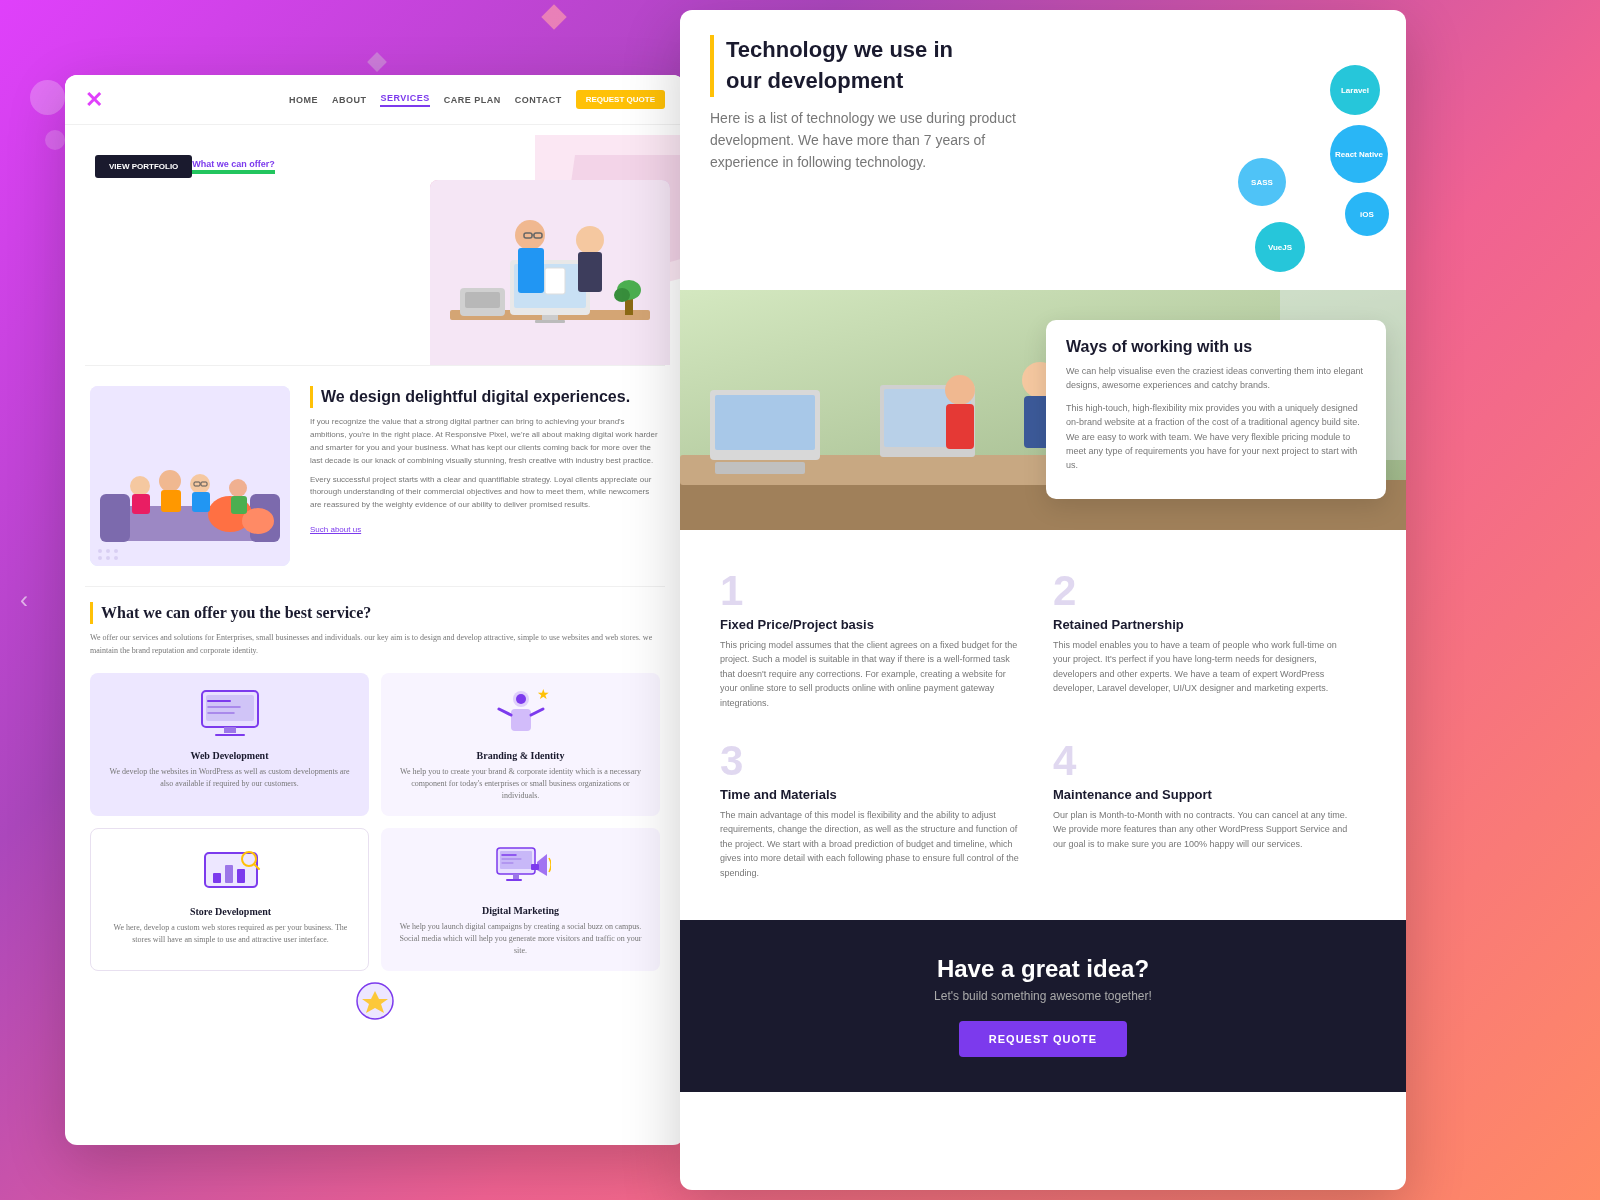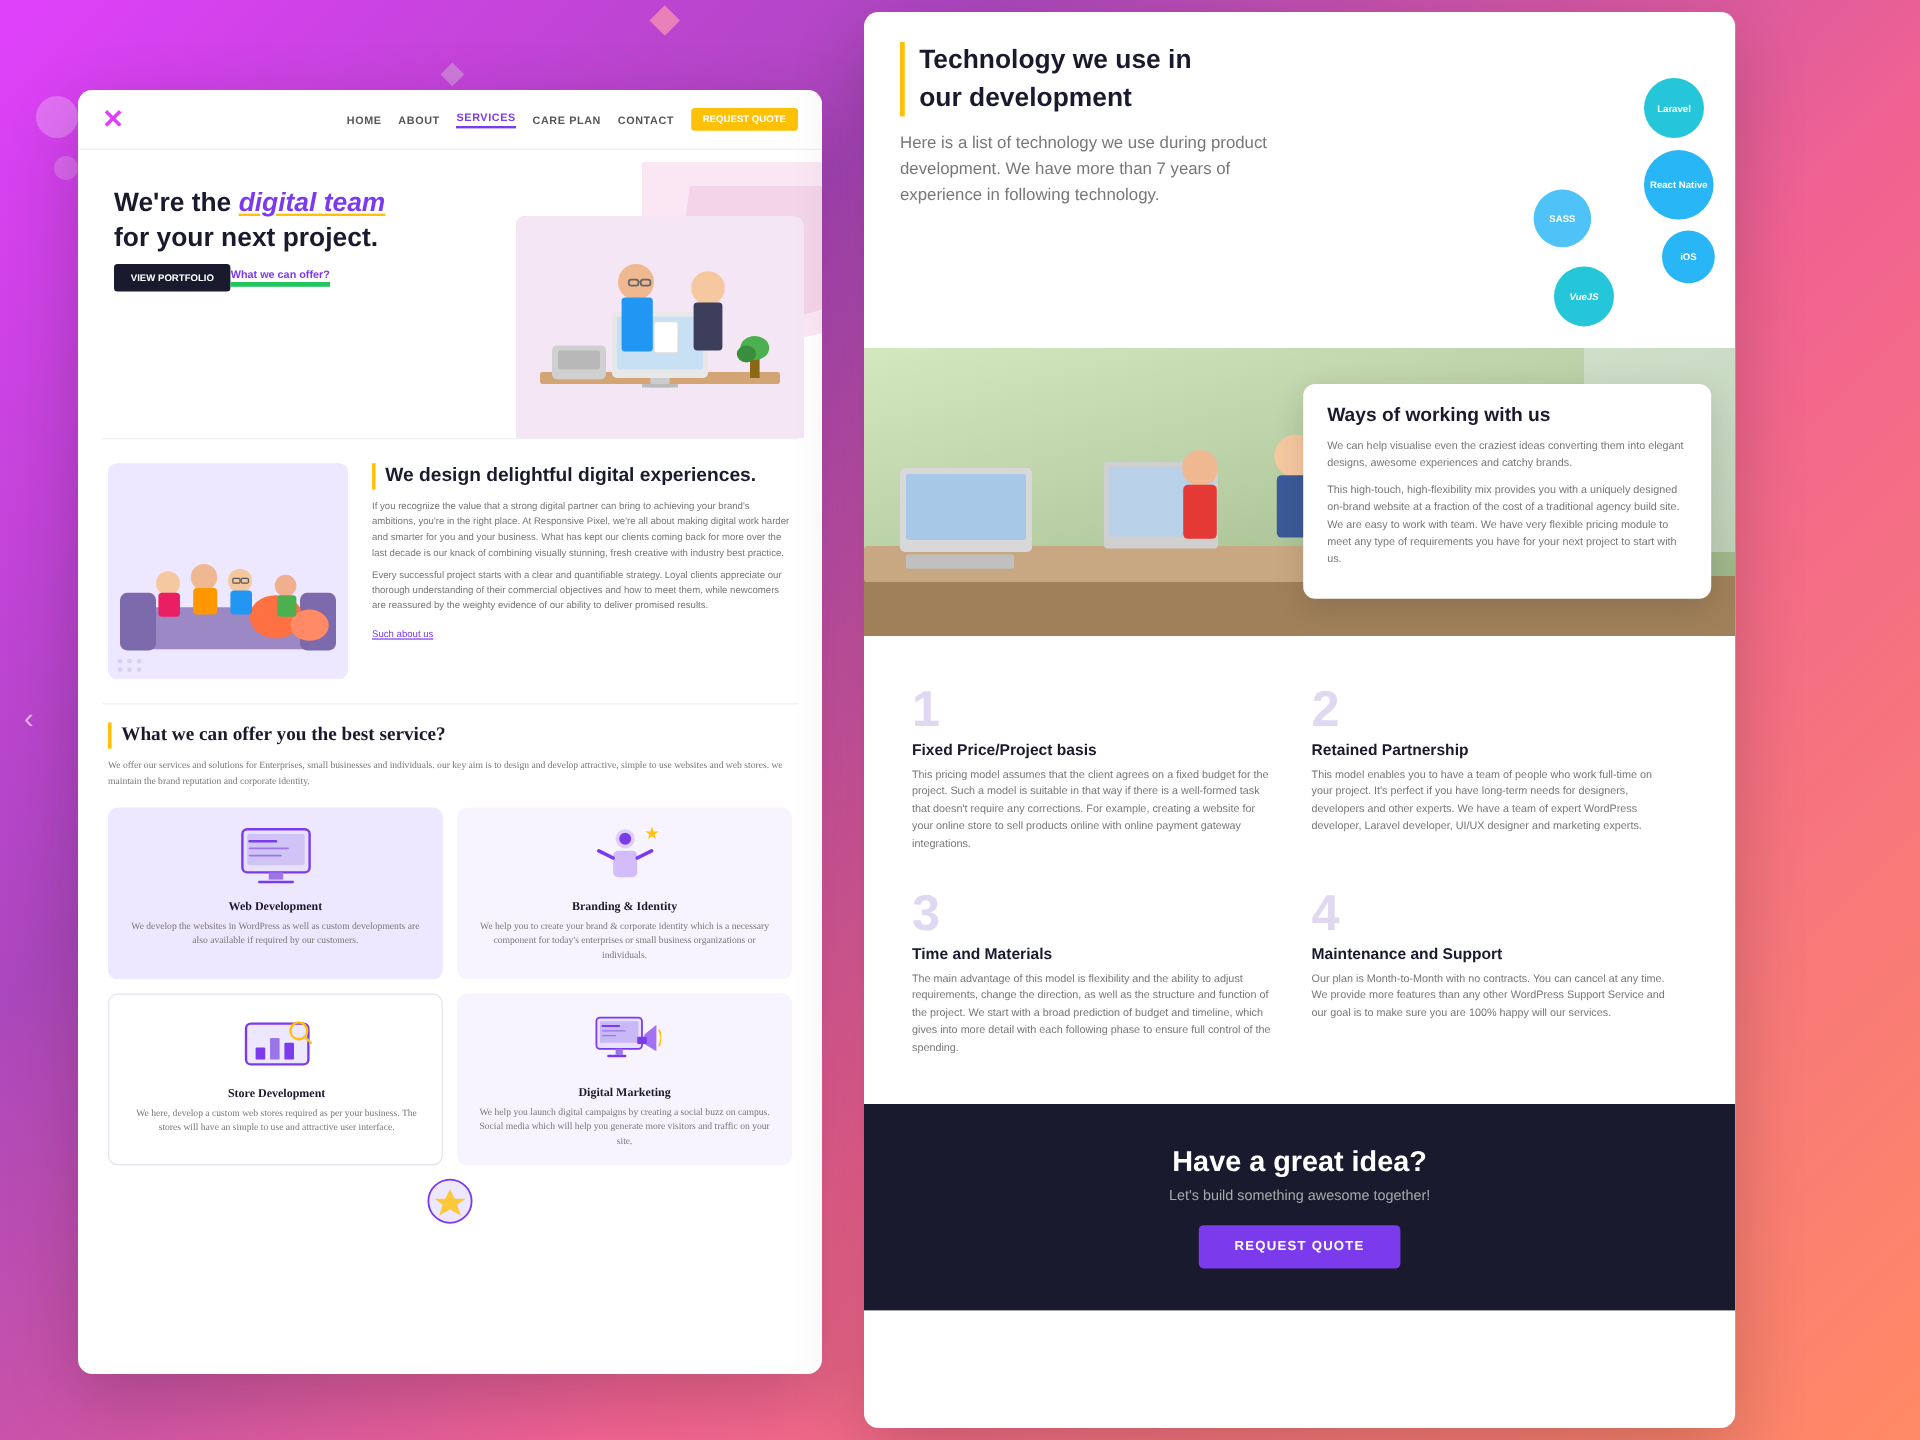--- a/index.html
+++ b/index.html
@@ -19,21 +19,21 @@
       top: 75px;
       width: 620px;
       height: 1070px;
       background: #fff;
       border-radius: 12px;
       overflow: hidden;
       box-shadow: 0 20px 60px rgba(0,0,0,0.2);
     }
     .panel-right {
       position: absolute;
-      left: 720px;
+      left: 680px;
       top: 10px;
       width: 726px;
       height: 1180px;
       background: #fff;
       border-radius: 12px;
       overflow: hidden;
       box-shadow: 0 20px 60px rgba(0,0,0,0.2);
     }
 
     
@@ -365,24 +365,20 @@
           <rect x="35" y="112" width="35" height="16" fill="#b8b8b8" rx="2"></rect>
 
           <rect x="195" y="115" width="8" height="20" fill="#8b6914"></rect>
           <ellipse cx="199" cy="110" rx="12" ry="10" fill="#4caf50"></ellipse>
           <ellipse cx="192" cy="115" rx="8" ry="7" fill="#388e3c"></ellipse>
         </svg>
       </div>
     </div>
 
     <div class="hero-text">
-      <h1>
-        <span>We're the </span><span class="highlight">digital team</span><br>
-        <span> for your next project.</span>
-      </h1>
       <div class="hero-btns">
         <button class="btn-portfolio">VIEW PORTFOLIO</button>
         <button class="btn-offer">What we can offer?</button>
       </div>
     </div>
   </div>
 
   <div class="section-divider"></div>
 
   <div class="about-section">
@@ -551,21 +547,21 @@
       <div class="bubble" style="left:433px;top:135px;width:52px;height:52px;font-size:8px;background:#4dd0e1;">Android</div>
 
       <div class="bubble" style="left:548px;top:145px;width:48px;height:48px;font-size:8px;background:#26c6da;">CSS3</div>
 
       <div class="bubble" style="left:238px;top:148px;width:48px;height:48px;font-size:8px;background:#4fc3f7;">SASS</div>
 
       <div class="bubble" style="left:345px;top:182px;width:44px;height:44px;font-size:8px;background:#29b6f6;">iOS</div>
 
       <div class="bubble" style="left:462px;top:200px;width:52px;height:52px;font-size:8px;background:#4dd0e1;">AngularJS</div>
 
-      <div class="bubble" style="left:255px;top:212px;width:50px;height:50px;font-size:8px;background:#26c6da;font-style:italic;">VueJS</div>
+      <div class="bubble" style="left:255px;top:212px;width:50px;height:50px;font-size:8px;background:#26c6da;">VueJS</div>
     </div>
   </div>
 
   <div class="ways-section">
     
     <svg viewBox="0 0 910 240" xmlns="http://www.w3.org/2000/svg" width="910" height="240">
 
       <rect width="910" height="240" fill="#c8d8b0"></rect>
       <rect width="910" height="240" fill="url(#officeGrad)"></rect>
       <defs>

